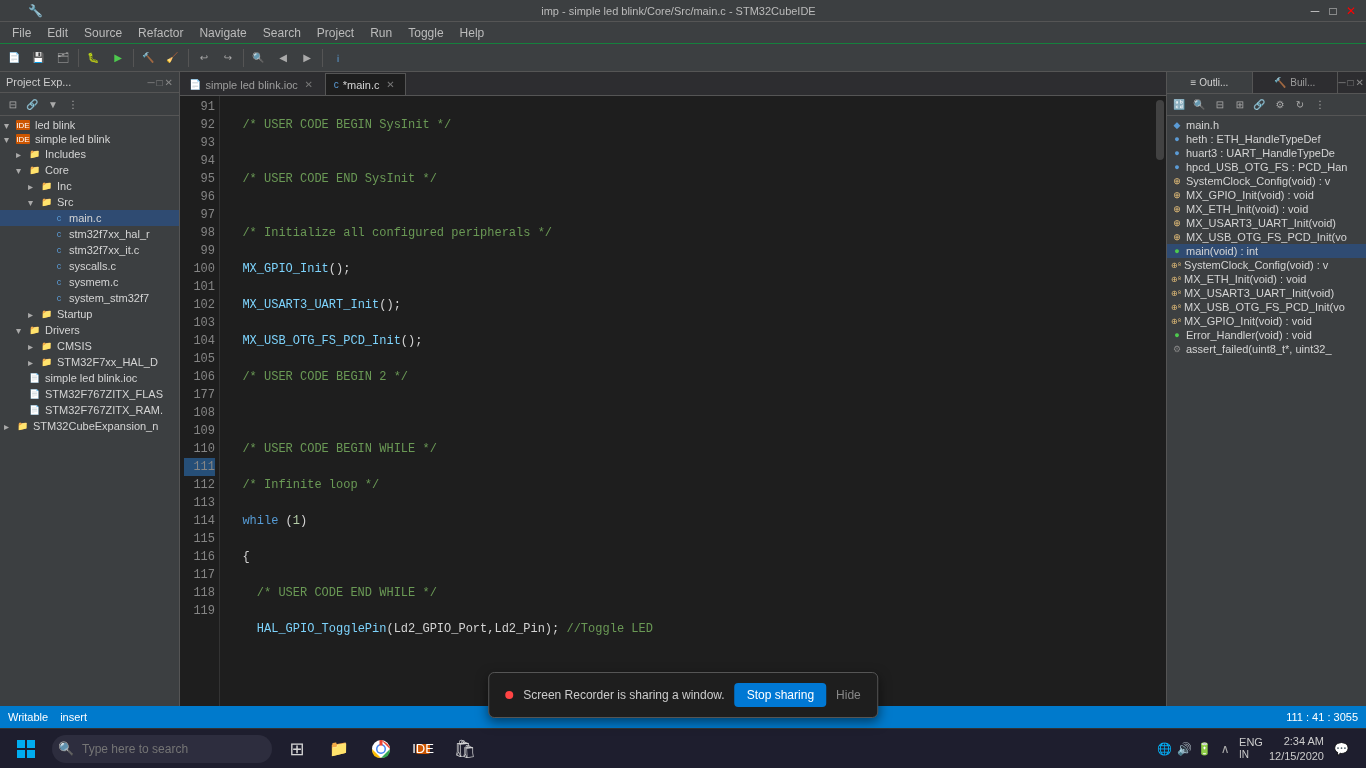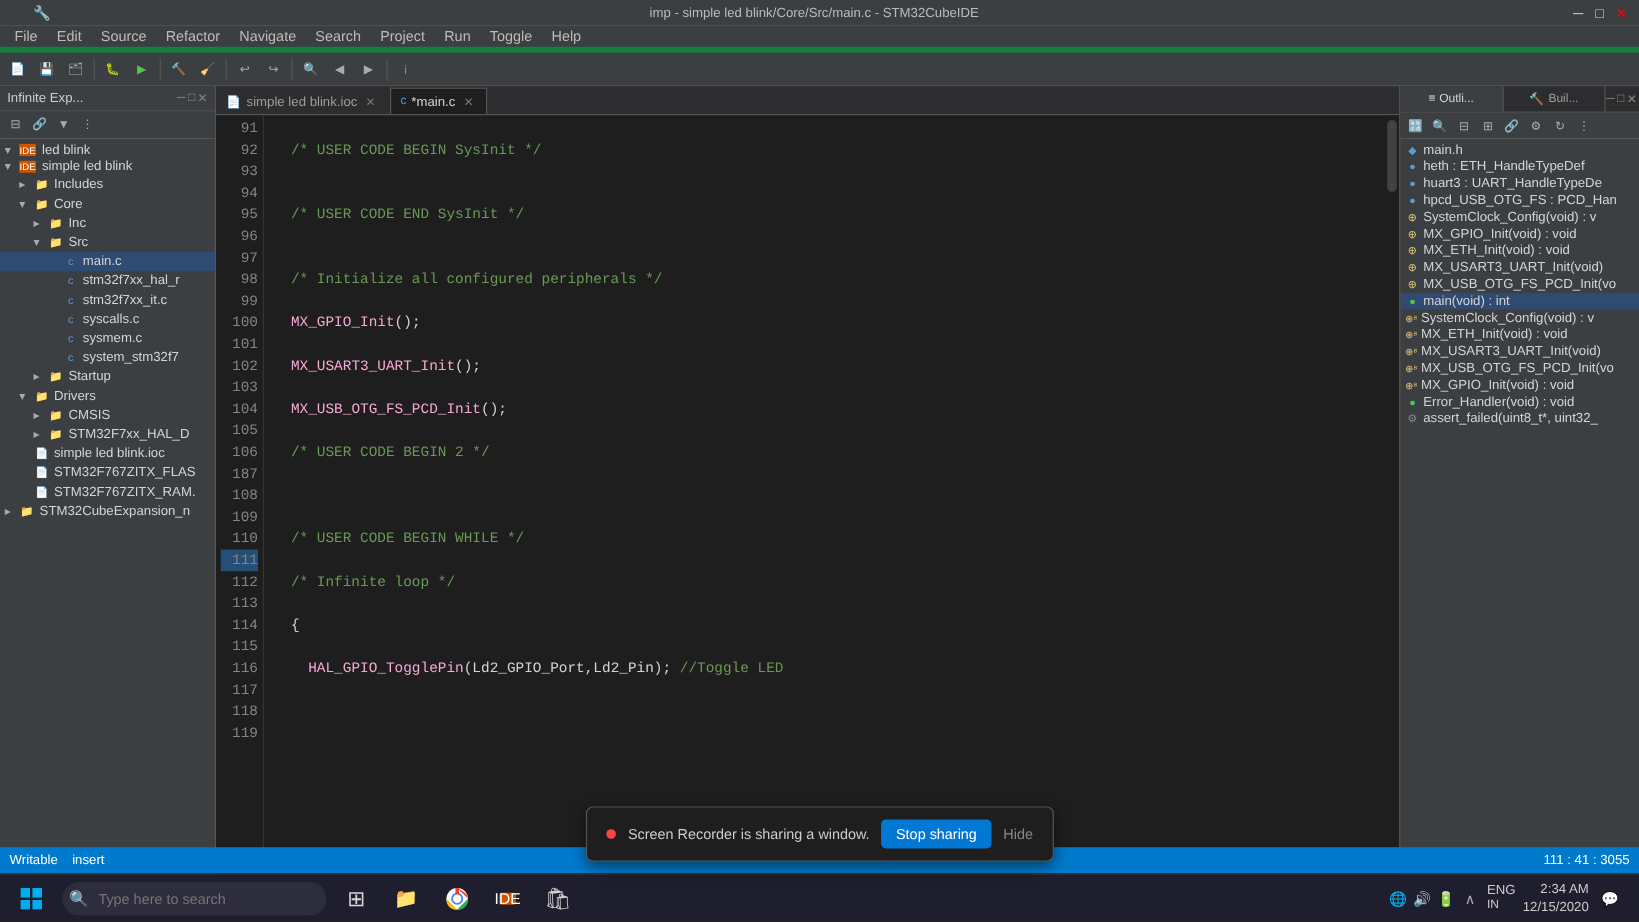--- a/index.html
+++ b/index.html
@@ -4,21 +4,21 @@
   <style>
     * { margin: 0; padding: 0; box-sizing: border-box; }
     body { font-family: 'Segoe UI', Arial, sans-serif; font-size: 12px; background: #2b2b2b; color: #d4d4d4; width: 1366px; height: 768px; overflow: hidden; position: relative; }
     
     
     #titlebar { background: #3c3f41; height: 22px; display: flex; align-items: center; padding: 0 8px; justify-content: space-between; border-bottom: 1px solid #555; }
     #titlebar-controls { display: flex; gap: 4px; }
     .title-btn { width: 14px; height: 14px; border: none; cursor: pointer; background: transparent; color: #ccc; font-size: 12px; display: flex; align-items: center; justify-content: center; }
     
     
-    #menubar { background: #3c3f41; height: 22px; display: flex; align-items: flex-end; padding: 0 4px; border-bottom: 5px solid #15803d; }
+    #menubar { background: #3c3f41; height: 22px; display: flex; align-items: center; padding: 0 4px; border-bottom: 1px solid #15803d; }
     .menu-item { padding: 2px 8px; font-size: 12px; color: #bbb; cursor: pointer; }
     
     
     #toolbar { background: #3c3f41; height: 28px; display: flex; align-items: center; padding: 0 4px; border-bottom: 1px solid #555; gap: 2px; }
     .tool-btn { width: 22px; height: 22px; background: transparent; border: none; cursor: pointer; color: #aaa; font-size: 10px; display: flex; align-items: center; justify-content: center; border-radius: 2px; }
     .tool-sep { width: 1px; height: 18px; background: #555; margin: 0 2px; }
     
     
     #main { display: flex; height: calc(768px - 72px - 24px); }
     
@@ -80,21 +80,21 @@
     #notification-icon { width: 24px; height: 24px; display: flex; align-items: center; justify-content: center; cursor: pointer; }
     
     
     ::-webkit-scrollbar { width: 8px; height: 8px; }
     ::-webkit-scrollbar-track { background: #1e1e1e; }
     ::-webkit-scrollbar-thumb { background: #424242; border-radius: 4px; }
     
     .code-line { line-height: 18px; display: block; }
     .kw { color: #569cd6; }
     .cm { color: #6a9955; }
-    .fn { color: #f9a8d4; }
+    .fn { color: #7dd3fc; }
     .num { color: #b5cea8; }
     
     #pe-toolbar { display: flex; align-items: center; padding: 2px 4px; gap: 2px; background: #3c3f41; border-bottom: 1px solid #555; }
     .pe-tool-btn { width: 18px; height: 18px; display: flex; align-items: center; justify-content: center; cursor: pointer; font-size: 10px; color: #aaa; }
     
     .status-bar { position: absolute; bottom: 40px; left: 0; right: 0; height: 22px; background: #007acc; display: flex; align-items: center; padding: 0 8px; font-size: 11px; color: white; gap: 12px; z-index: 50; }
     .status-right { margin-left: auto; display: flex; gap: 12px; }
   </style>
 </head>
 <body>
@@ -141,21 +141,21 @@
   <button class="tool-btn">◀</button>
   <button class="tool-btn">▶</button>
   <div class="tool-sep"></div>
   <button class="tool-btn" style="color:#5b9bd5;">ℹ</button>
 </div>
 
 <div id="main">
 
   <div id="project-explorer">
     <div id="pe-header">
-      <span style="font-size:11px;color:#ccc;">Infinite Exp...</span>
+      <span style="font-size:11px;color:#ccc;">Project Exp...</span>
       <div style="display:flex;gap:2px;">
         <span style="cursor:pointer;font-size:10px;color:#888;">─</span>
         <span style="cursor:pointer;font-size:10px;color:#888;">□</span>
         <span style="cursor:pointer;font-size:10px;color:#888;">✕</span>
       </div>
     </div>
     <div id="pe-toolbar">
       <span class="pe-tool-btn">⊟</span>
       <span class="pe-tool-btn">🔗</span>
       <span class="pe-tool-btn">▼</span>
@@ -334,21 +334,21 @@
             <div>97</div>
             <div>98</div>
             <div>99</div>
             <div>100</div>
           <div>101</div>
             <div>102</div>
             <div>103</div>
             <div>104</div>
             <div>105</div>
           <div>106</div>
-            <div>187</div>
+            <div>177</div>
             <div>108</div>
             <div>109</div>
             <div>110</div>
           <div style="background:#264f78;">111</div>
           <div>112</div>
             <div>113</div>
             <div>114</div>
             <div>115</div>
           <div>116</div>
             <div>117</div>
@@ -362,21 +362,23 @@
 <span class="code-line"></span>
 <span class="code-line"><span class="cm">  /* Initialize all configured peripherals */</span></span>
 <span class="code-line">  <span class="fn">MX_GPIO_Init</span>();</span>
 <span class="code-line">  <span class="fn">MX_USART3_UART_Init</span>();</span>
 <span class="code-line">  <span class="fn">MX_USB_OTG_FS_PCD_Init</span>();</span>
 <span class="code-line"><span class="cm">  /* USER CODE BEGIN 2 */</span></span>
 <span class="code-line"></span>
 <span class="code-line"></span>
 <span class="code-line"><span class="cm">  /* USER CODE BEGIN WHILE */</span></span>
 <span class="code-line"><span class="cm">  /* Infinite loop */</span></span>
+<span class="code-line">  <span class="kw">while</span> (<span class="num">1</span>)</span>
 <span class="code-line">  {</span>
+<span class="code-line"><span class="cm">    /* USER CODE END WHILE */</span></span>
 <span class="code-line">    <span class="fn">HAL_GPIO_TogglePin</span>(Ld2_GPIO_Port,Ld2_Pin); <span class="cm">//Toggle LED</span></span>
 <span class="code-line"></span>
 
 
 
 
 
 <span class="code-line"></span>
 
 

